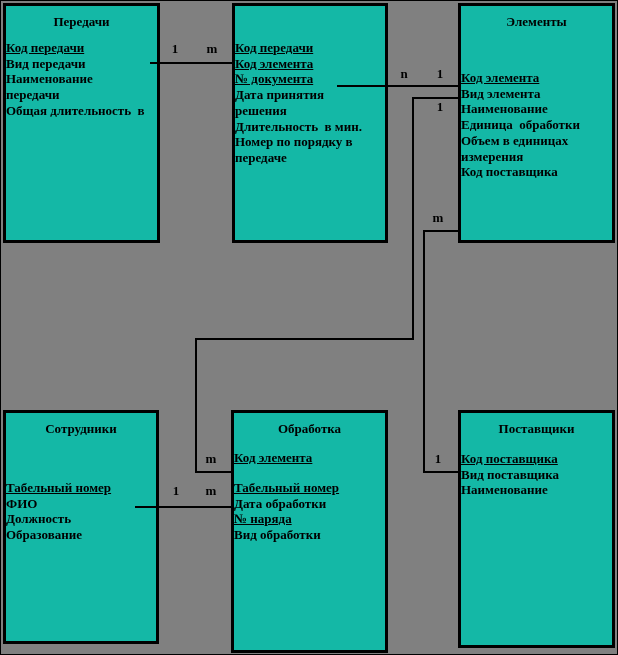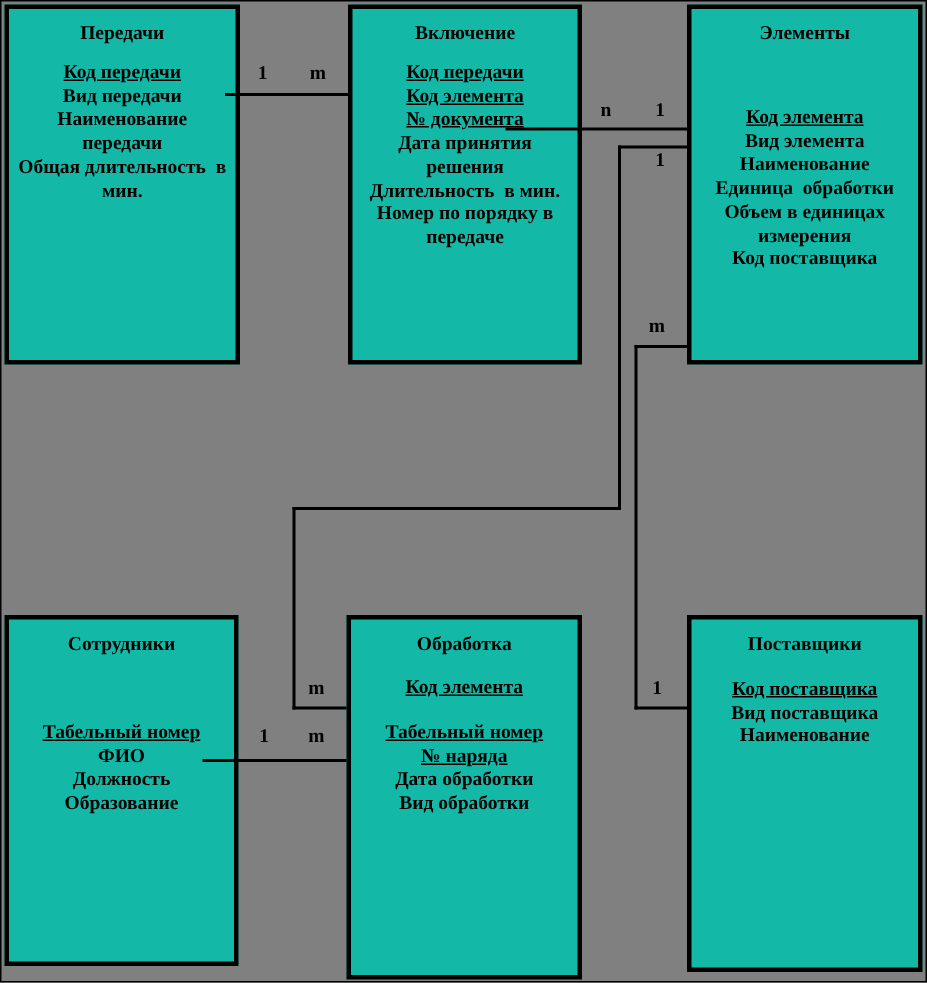--- a/index.html
+++ b/index.html
@@ -30,21 +30,21 @@
   .box-postavshchiki{left:458px;top:410px;width:157px;height:238px;}
   .box-title{
     margin-top:8px;
     text-align:center;
     font-size:13px;
     line-height:15.7px;
     white-space:pre;
   }
   .fields{
     position:absolute;left:0;right:0;
-    text-align:center;
+    text-align:left;
     font-size:13px;
     line-height:15.7px;
   }
   .fields .line{white-space:pre;}
   .fields .u{text-decoration:underline;}
   .f-peredachi {top:34px;}
   .f-vklyuchenie {top:34px;}
   .f-elementy {top:64px;}
   .f-sotrudniki {top:67px;}
   .f-obrabotka-1 {top:37px;}
@@ -66,26 +66,24 @@
 <div id="canvas">
 
   <div class="box box-peredachi">
     <div class="box-title">Передачи</div>
     <div class="fields f-peredachi">
       <div class="line u">Код передачи</div>
       <div class="line">Вид передачи</div>
       <div class="line">Наименование</div>
       <div class="line">передачи</div>
       <div class="line">Общая длительность  в</div>
-      <div class="line">мин.</div>
     </div>
   </div>
 
   <div class="box box-vklyuchenie">
-    <div class="box-title">Включение</div>
     <div class="fields f-vklyuchenie">
       <div class="line u">Код передачи</div>
       <div class="line u">Код элемента</div>
       <div class="line u">№ документа</div>
       <div class="line">Дата принятия</div>
       <div class="line">решения</div>
       <div class="line">Длительность  в мин.</div>
       <div class="line">Номер по порядку в</div>
       <div class="line">передаче</div>
     </div>
@@ -114,22 +112,22 @@
     </div>
   </div>
 
   <div class="box box-obrabotka">
     <div class="box-title">Обработка</div>
     <div class="fields f-obrabotka-1">
       <div class="line u">Код элемента</div>
     </div>
     <div class="fields f-obrabotka-2">
       <div class="line u">Табельный номер</div>
+      <div class="line">Дата обработки</div>
       <div class="line u">№ наряда</div>
-      <div class="line">Дата обработки</div>
       <div class="line">Вид обработки</div>
     </div>
   </div>
 
   <div class="box box-postavshchiki">
     <div class="box-title">Поставщики</div>
     <div class="fields f-postavshchiki">
       <div class="line u">Код поставщика</div>
       <div class="line">Вид поставщика</div>
       <div class="line">Наименование</div>

